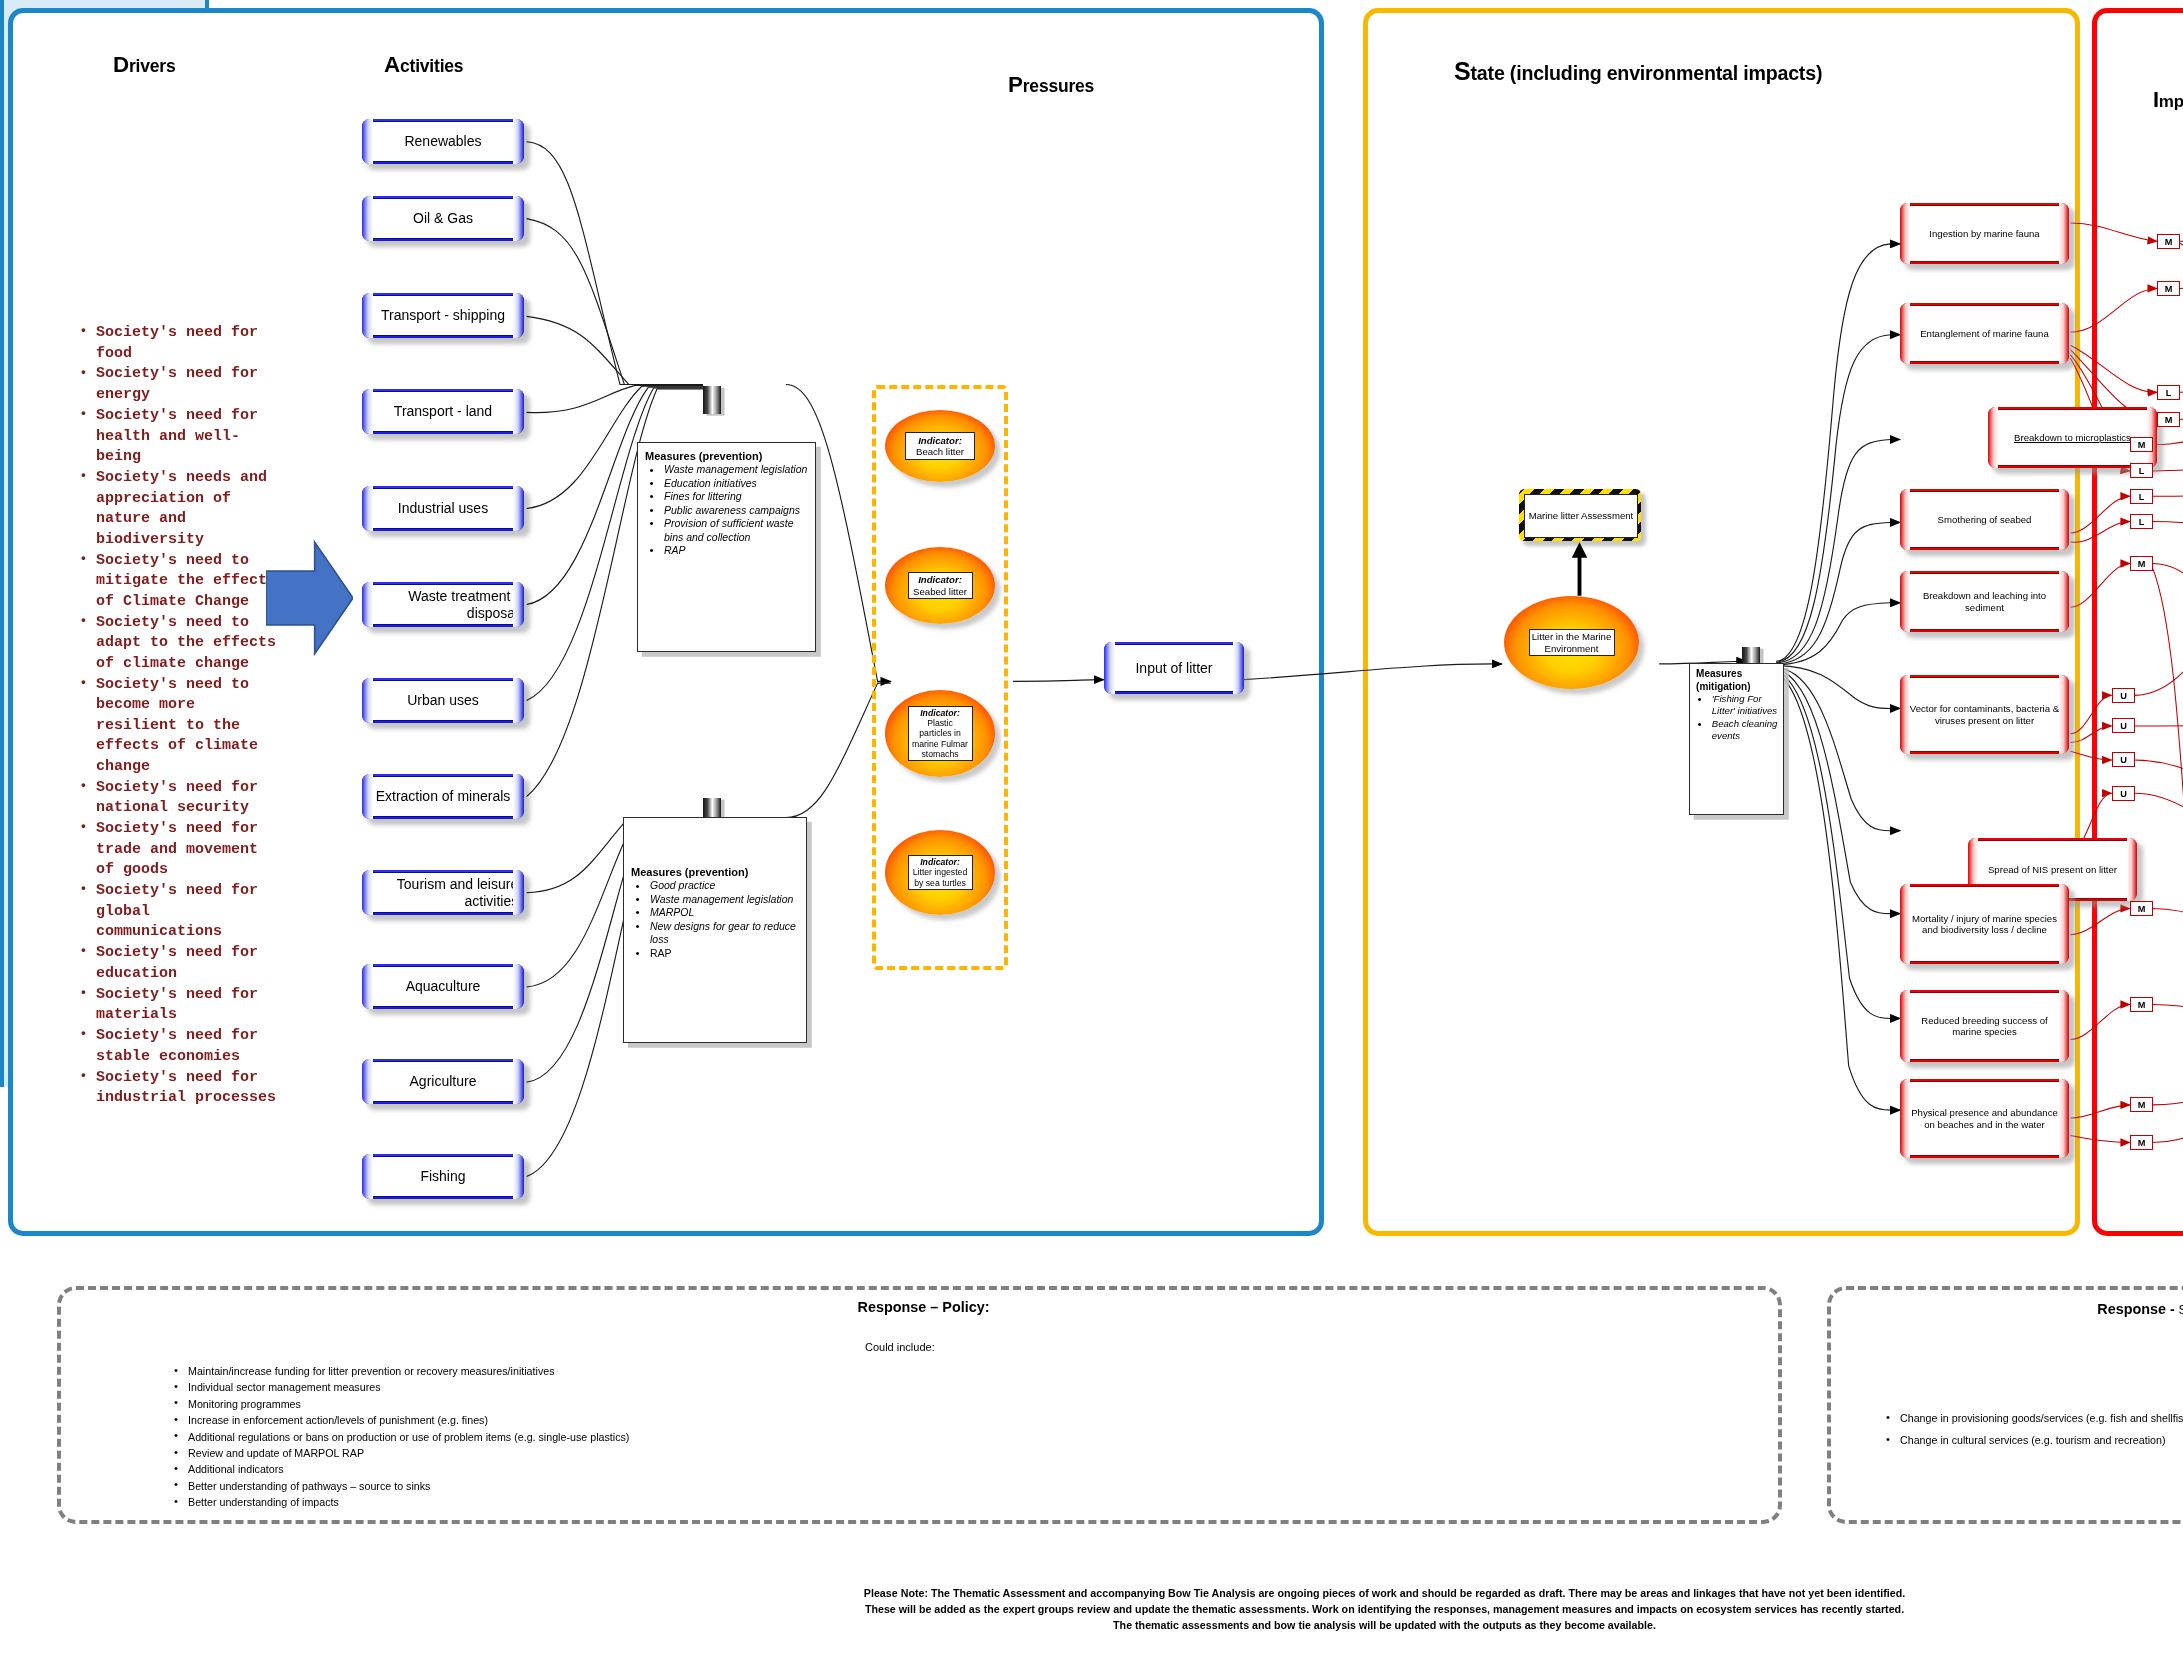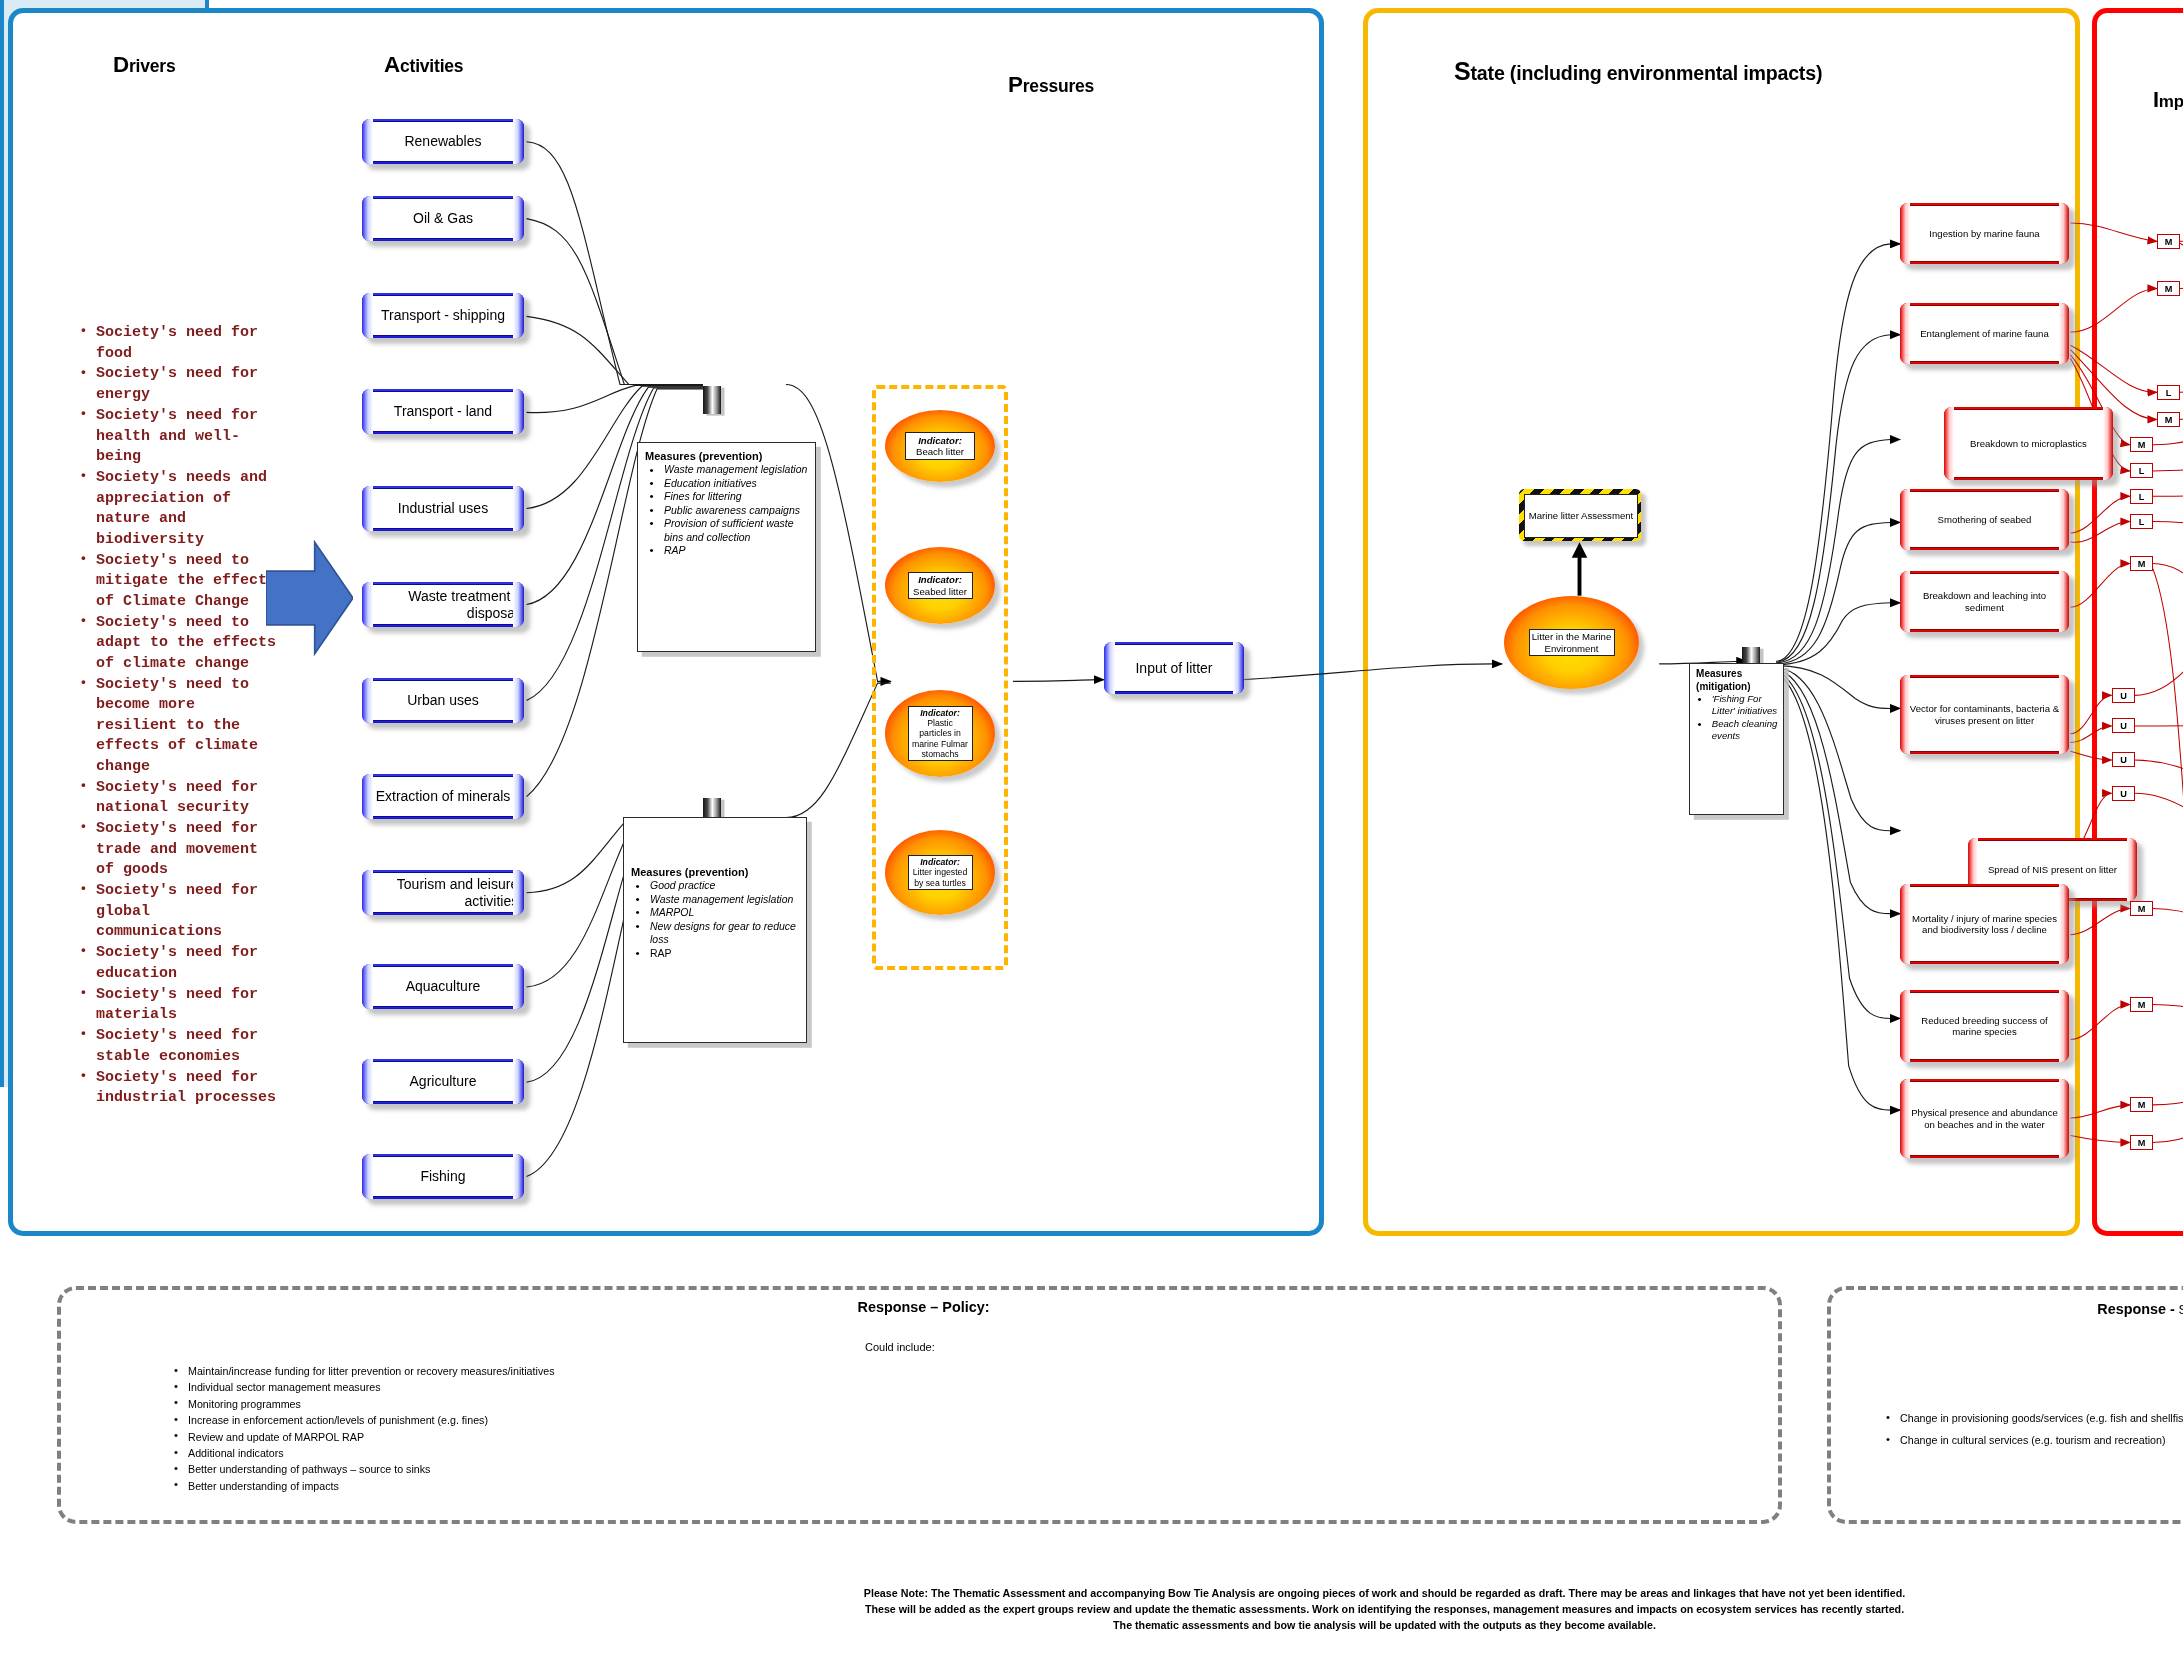--- a/index.html
+++ b/index.html
@@ -383,21 +383,21 @@
 <div class="redbox" style="left:1900px;top:203px;width:169px;height:61px;">
     <div class="inner">
       <span>Ingestion by marine fauna</span>
     </div>
   </div>
 <div class="redbox" style="left:1900px;top:303px;width:169px;height:61px;">
     <div class="inner">
       <span>Entanglement of marine fauna</span>
     </div>
   </div>
-<div class="redbox" style="left:1944px;top:407px;width:169px;height:73px;">
+<div class="redbox" style="left:1988px;top:407px;width:169px;height:61px;text-decoration:underline;">
     <div class="inner">
       <span>Breakdown to microplastics</span>
     </div>
   </div>
 <div class="redbox" style="left:1900px;top:489px;width:169px;height:61px;">
     <div class="inner">
       <span>Smothering of seabed</span>
     </div>
   </div>
 <div class="redbox" style="left:1900px;top:571px;width:169px;height:61px;">
@@ -452,20 +452,21 @@
 <div class="respbox" id="resp-policy"></div>
 <div class="resp-title" style="left:57px;top:1299px;width:1725px;">
   <b>Response – Policy:</b>
 </div>
 <div class="resp-sub" style="left:865px;top:1341px;">Could include:</div>
 <ul class="resp-list" style="left:166px;top:1363px;width:1485px;">
   <li>Maintain/increase funding for litter prevention or recovery measures/initiatives</li>
   <li>Individual sector management measures</li>
   <li>Monitoring programmes</li>
   <li>Increase in enforcement action/levels of punishment (e.g. fines)</li>
+  <li>Additional regulations or bans on production or use of problem items (e.g. single-use plastics)</li>
   <li>Review and update of MARPOL RAP</li>
   <li>Additional indicators</li>
   <li>Better understanding of pathways – source to sinks</li>
   <li>Better understanding of impacts</li>
 </ul>
 
 <div class="respbox" id="resp-services"></div>
 <div class="resp-title" style="left:1827px;top:1301px;width:738px;">
   <b>Response -</b><span style="font-size:13px;"> Services and benefits</span>
 </div>

